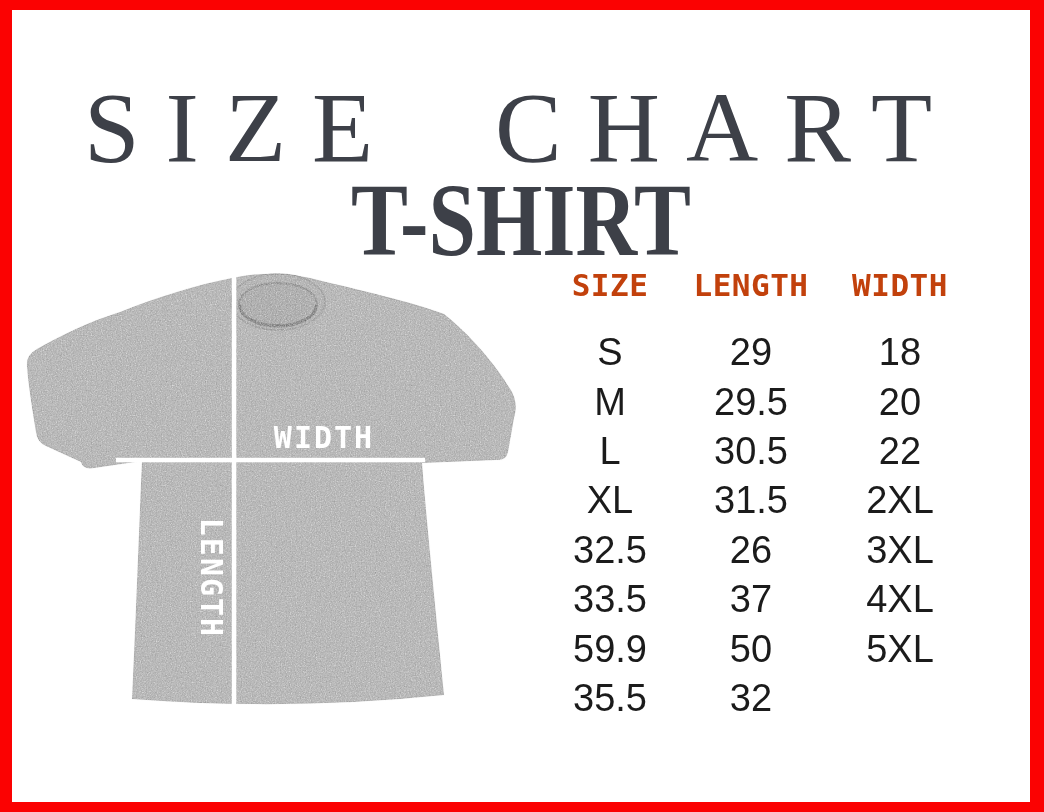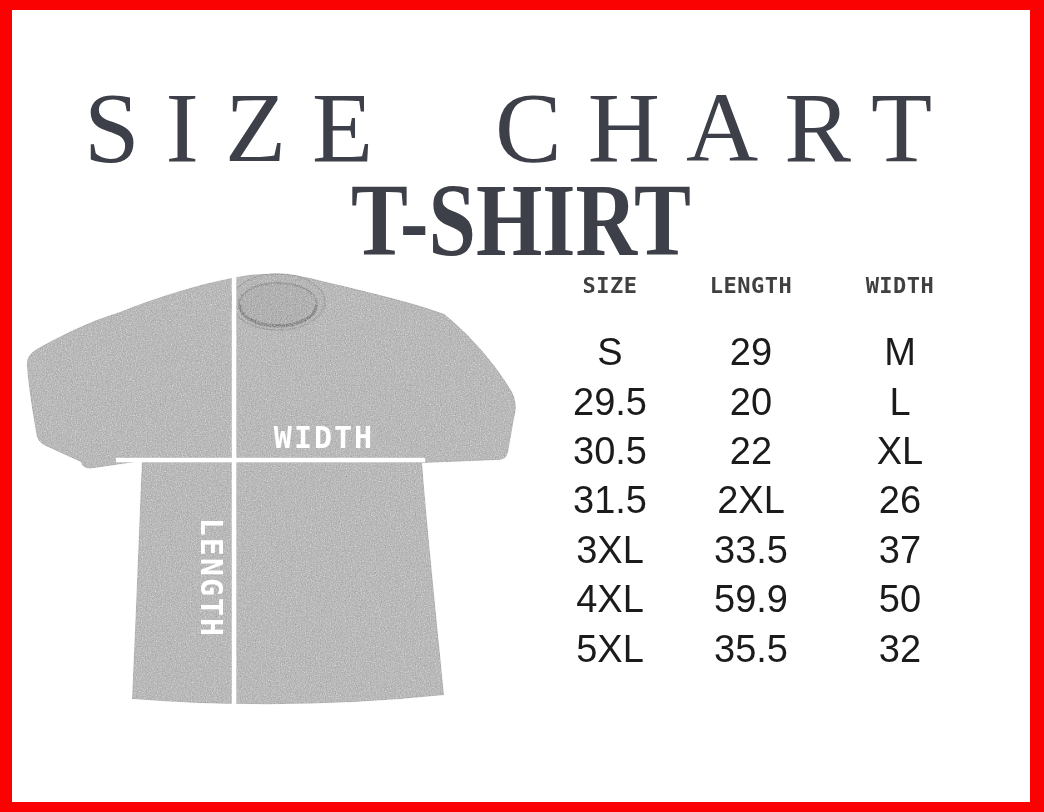--- a/index.html
+++ b/index.html
@@ -37,21 +37,21 @@
   .table-header,.table-body{
     position:absolute;left:530px;display:grid;
     grid-template-columns:136px 146px 152px;
     color:var(--table-text,#151515);
   }
   .table-header{top:250px;height:50px;}
   .table-body{top:318px;grid-auto-rows:49.4px;}
   .th{
     display:flex;align-items:center;justify-content:center;
     font-family:"DejaVu Sans Mono","Liberation Mono",monospace;
-    font-weight:700;font-size:22px;letter-spacing:0.5px;color:#404040;
+    font-weight:700;font-size:31px;letter-spacing:0.5px;color:#c2410c;
   }
   .td{
     display:flex;align-items:center;justify-content:center;
     font-family:"Liberation Sans",sans-serif;font-weight:400;
     font-size:38px;color:#1b1b1b;
   }
 </style>
 </head>
 <body>
 
@@ -111,33 +111,35 @@
     <div class="table-header">
       <span class="th">SIZE</span>
       <span class="th">LENGTH</span>
       <span class="th">WIDTH</span>
     </div>
 
     <div class="table-body">
 
         <span class="td">S</span>
         <span class="td">29</span>
+        <span class="td">18</span>
 
         <span class="td">M</span>
         <span class="td">29.5</span>
         <span class="td">20</span>
 
         <span class="td">L</span>
         <span class="td">30.5</span>
         <span class="td">22</span>
 
         <span class="td">XL</span>
         <span class="td">31.5</span>
 
         <span class="td">2XL</span>
+        <span class="td">32.5</span>
         <span class="td">26</span>
 
         <span class="td">3XL</span>
         <span class="td">33.5</span>
         <span class="td">37</span>
 
         <span class="td">4XL</span>
         <span class="td">59.9</span>
         <span class="td">50</span>
 

